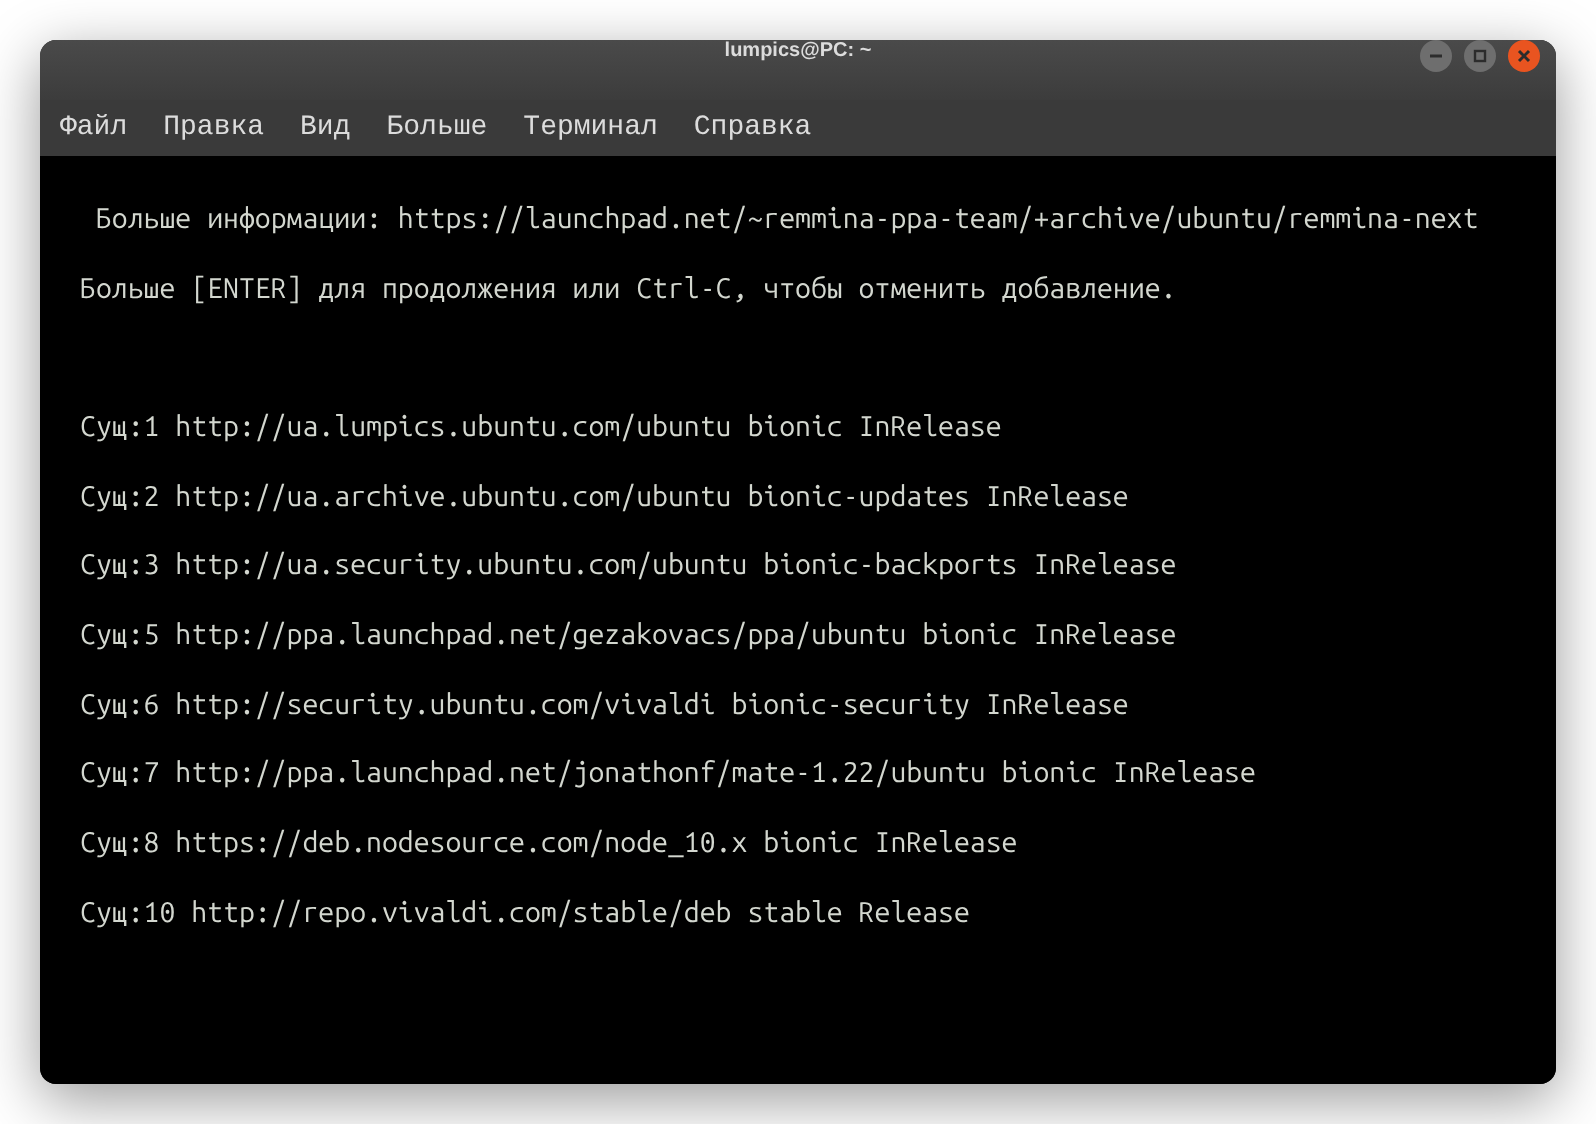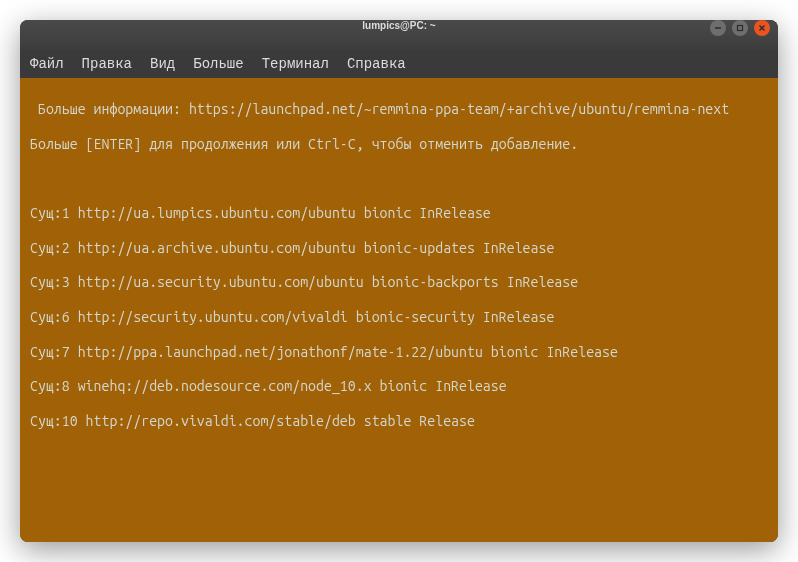--- a/index.html
+++ b/index.html
@@ -66,23 +66,23 @@
       color: #dcdcdc;
       font-family: Liberation Mono, monospace;
       font-size: 14px;
       gap: 18px;
     }
     .menu-item {
       cursor: pointer;
     }
     .terminal {
       flex: 1;
-      background: #a16207;
+      background: #000000;
       color: #d3d7cf;
-      padding: 6px 10px;
+      padding: 6px 20px;
       font-size: 14.2px;
       line-height: 1.22;
       overflow: hidden;
       white-space: pre-wrap;
       word-break: break-all;
     }
     .terminal-line {
       display: block;
     }
   </style>
@@ -121,23 +121,24 @@
     <span class="menu-item">Справка</span>
   </div>
 
   <div class="terminal">
 <span class="terminal-line"> Больше информации: https://launchpad.net/~remmina-ppa-team/+archive/ubuntu/remmina-next</span>
 <span class="terminal-line">Больше [ENTER] для продолжения или Ctrl-C, чтобы отменить добавление.</span>
 <span class="terminal-line"> </span>
 <span class="terminal-line">Сущ:1 http://ua.lumpics.ubuntu.com/ubuntu bionic InRelease</span>
 <span class="terminal-line">Сущ:2 http://ua.archive.ubuntu.com/ubuntu bionic-updates InRelease</span>
 <span class="terminal-line">Сущ:3 http://ua.security.ubuntu.com/ubuntu bionic-backports InRelease</span>
+<span class="terminal-line">Сущ:5 http://ppa.launchpad.net/gezakovacs/ppa/ubuntu bionic InRelease</span>
 <span class="terminal-line">Сущ:6 http://security.ubuntu.com/vivaldi bionic-security InRelease</span>
 <span class="terminal-line">Сущ:7 http://ppa.launchpad.net/jonathonf/mate-1.22/ubuntu bionic InRelease</span>
-<span class="terminal-line">Сущ:8 winehq://deb.nodesource.com/node_10.x bionic InRelease</span>
+<span class="terminal-line">Сущ:8 https://deb.nodesource.com/node_10.x bionic InRelease</span>
 <span class="terminal-line">Сущ:10 http://repo.vivaldi.com/stable/deb stable Release</span>
 
 
 
 
 
 
 
   </div>
 </div>

